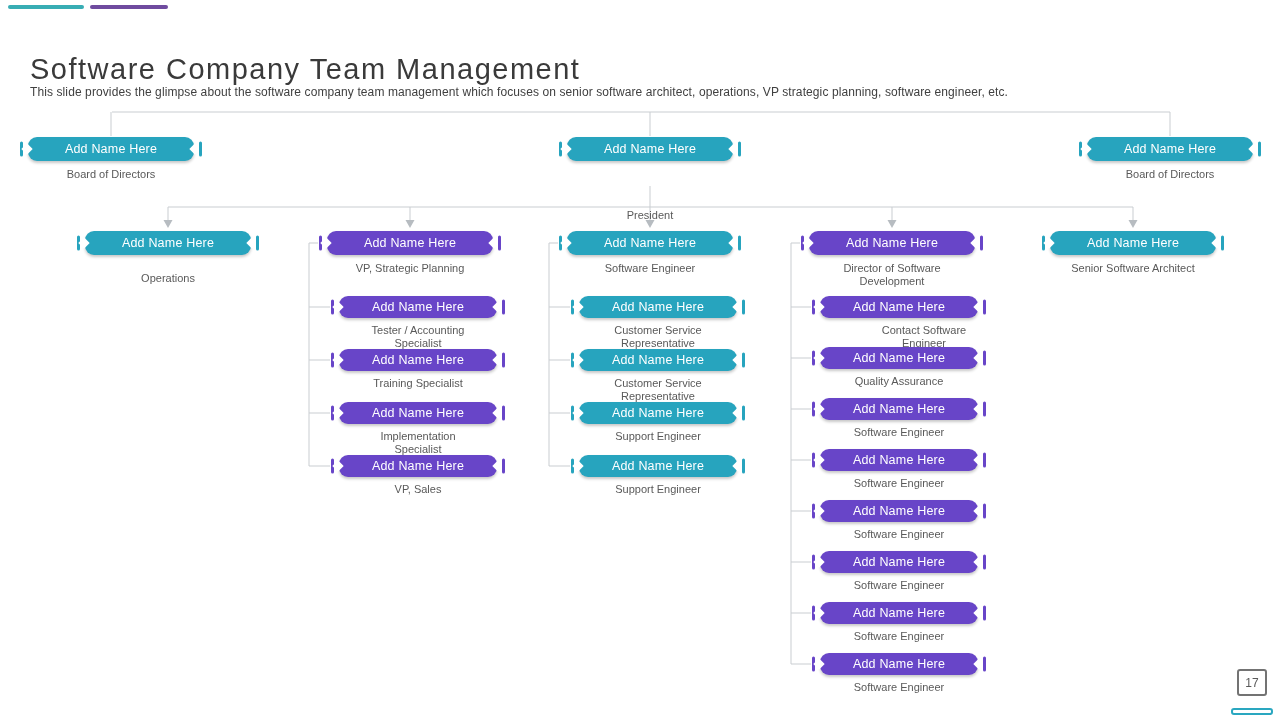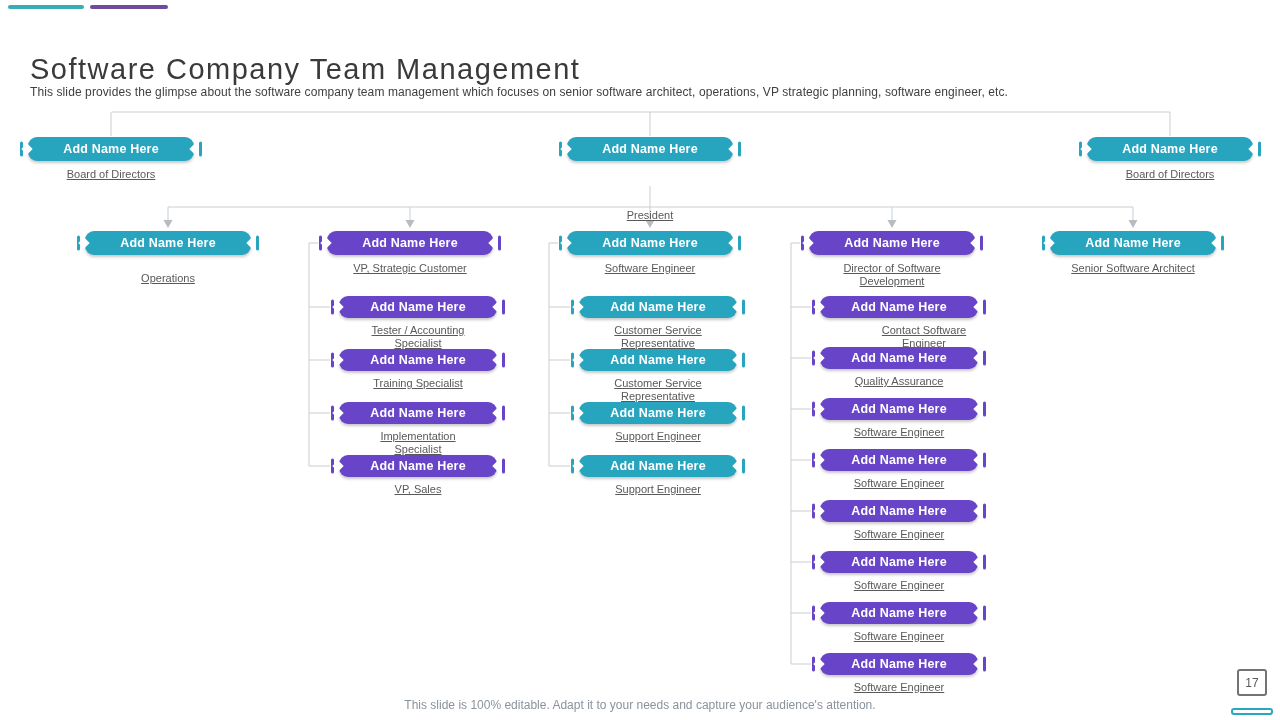--- a/index.html
+++ b/index.html
@@ -21,41 +21,41 @@
     font-size:12px; color:#404040; letter-spacing:0.1px;
   }
 
   #org-nodes { position:absolute; left:0; top:0; width:1280px; height:720px; }
   #connectors { position:absolute; left:0; top:0; }
 
   .node { position:absolute; }
   .node .box {
     position:relative; width:100%; height:100%; border-radius:9px;
     display:flex; align-items:center; justify-content:center;
-    color:#ffffff; font-weight:bold; font-size:12.5px; letter-spacing:0.2px;
+    color:#ffffff; font-weight:normal; font-size:12.5px; letter-spacing:0.2px;
     box-shadow:0 2px 3px rgba(0,0,0,0.22);
   }
   .node .box::before, .node .box::after {
     content:""; position:absolute; top:50%; width:8px; height:8px;
     margin-top:-4px; background:#ffffff; transform:rotate(45deg);
   }
   .node .box::before { left:-5px; }
   .node .box::after { right:-5px; }
   .node .side {
     position:absolute; top:50%; transform:translateY(-50%);
     width:3px; height:15px; border-radius:2px; display:block;
   }
   .node .side.l { left:-8px; }
   .node .side.r { right:-8px; }
   .node.teal .box, .node.teal .side { background:#27A4BE; }
   .node.purple .box, .node.purple .side { background:#6845C8; }
 
   .node-label {
     position:absolute; text-align:center; color:#595959;
-    font-size:11px; line-height:13px;text-decoration:underline;
+    font-size:11px; line-height:13px;
   }
 
   .footer-note {
     position:absolute; left:0; right:0; bottom:8px; text-align:center;
     font-size:12px; color:#8A939C;
   }
   .laptop { position:absolute; right:6px; bottom:5px; width:44px; }
   .laptop-screen {
     width:26px; height:23px; margin:12px auto; border:2px solid #737373;
     border-radius:3px; background:#fff; display:flex; align-items:center;
@@ -107,21 +107,21 @@
         <i class="side l"></i>
         <div class="box">Add Name Here</div>
         <i class="side r"></i>
       </div>
       <div class="node-label" style="left: 104px; top: 272px; width: 128px;">Operations</div>
       <div class="node purple" style="left: 327px; top: 231px; width: 166px; height: 24px;">
         <i class="side l"></i>
         <div class="box">Add Name Here</div>
         <i class="side r"></i>
       </div>
-      <div class="node-label" style="left: 346px; top: 262px; width: 128px;">VP,  Strategic Customer</div>
+      <div class="node-label" style="left: 346px; top: 262px; width: 128px;">VP,  Strategic Planning</div>
       <div class="node teal" style="left: 567px; top: 231px; width: 166px; height: 24px;">
         <i class="side l"></i>
         <div class="box">Add Name Here</div>
         <i class="side r"></i>
       </div>
       <div class="node-label" style="left: 586px; top: 262px; width: 128px;">Software Engineer</div>
       <div class="node purple" style="left: 809px; top: 231px; width: 166px; height: 24px;">
         <i class="side l"></i>
         <div class="box">Add Name Here</div>
         <i class="side r"></i>
@@ -224,19 +224,18 @@
       </div>
       <div class="node-label" style="left: 839px; top: 630px; width: 120px;">Software Engineer</div>
       <div class="node purple" style="left: 820px; top: 653px; width: 158px; height: 22px;">
         <i class="side l"></i>
         <div class="box">Add Name Here</div>
         <i class="side r"></i>
       </div>
       <div class="node-label" style="left: 839px; top: 681px; width: 120px;">Software Engineer</div>
     </div>
 
-  <div class="footer-note">This slide is 100% editable. Adapt it to your needs and capture your audience's attention.</div>
 
   <div class="laptop">
     <div class="laptop-screen">17</div>
     <div class="laptop-base"></div>
   </div>
 </div>
 
 </body></html>

